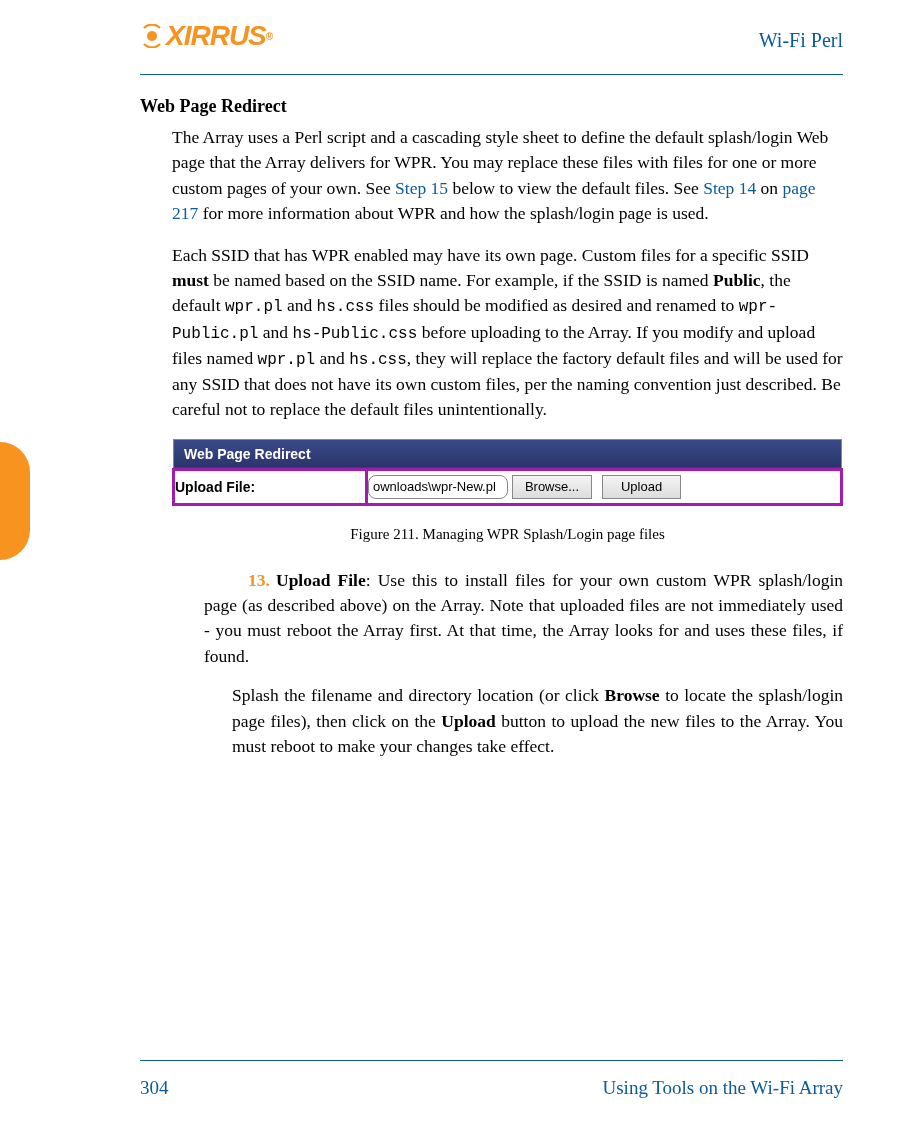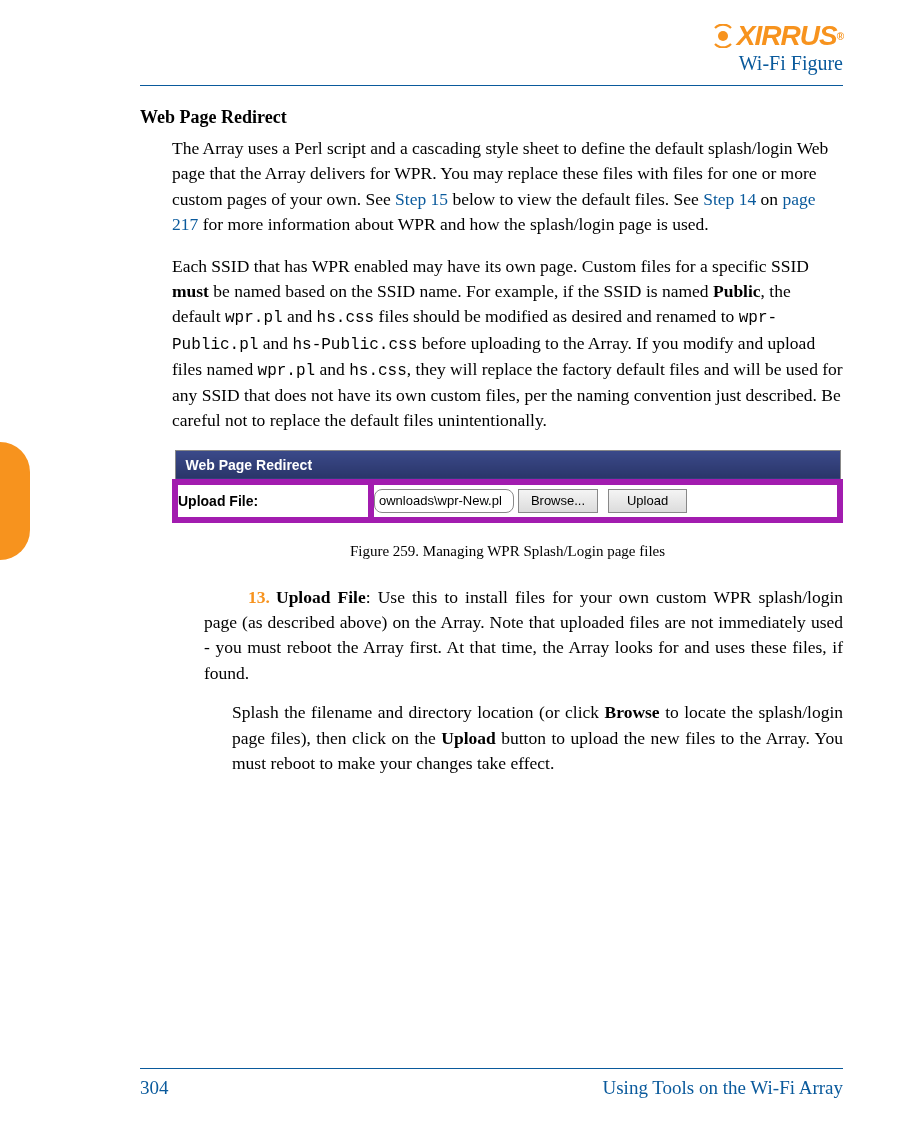--- a/index.html
+++ b/index.html
@@ -17,24 +17,23 @@
     padding: 20px 58px 0 0;
     position: relative;
     height: 100%;
     box-sizing: border-box;
   }
   .top-header {
     display: flex;
     justify-content: space-between;
     align-items: flex-end;
     border-bottom: 1.5px solid #0a5a9c;
-    padding-bottom: 10px;
+    padding-bottom: 22px;
     margin-left: 140px;
     margin-right: 0;
-    flex-direction: column;
   }
   .logo {
     display: flex;
     align-items: center;
     gap: 2px;
     font-family: Arial, sans-serif;
     font-weight: 900;
     font-size: 28px;
     color: #f7931e;
     letter-spacing: -1px;
@@ -85,21 +84,21 @@
   }
   table.wpr th.header-bar {
     background: linear-gradient(#3b4a8a,#2a3569);
     color: #fff;
     text-align: left;
     font-weight: bold;
     padding: 4px 10px;
     border: 1px solid #888;
   }
   table.wpr td {
-    border: 6px solid #a21caf;
+    border: 3px solid #a21caf;
     padding: 4px 0;
     background: #fff;
     vertical-align: middle;
   }
   table.wpr td.label {
     font-weight: bold;
     width: 190px;
   }
   .ui-input {
     font-family: Arial, sans-serif;
@@ -146,21 +145,21 @@
   .num-first {
     margin: 0 0 14px 32px;
     text-align: justify;
   }
   .footer {
     position: absolute;
     bottom: 38px;
     left: 140px;
     right: 58px;
     border-top: 1.5px solid #0a5a9c;
-    padding-top: 8px;
+    padding-top: 16px;
     display: flex;
     justify-content: space-between;
     font-size: 19px;
     color: #0a5a9c;
   }
 </style>
 </head>
 <body>
 
 <div class="page">
@@ -169,21 +168,21 @@
   <div class="top-header">
     <div class="logo">
       <svg width="24" height="24" viewBox="0 0 24 24">
         <circle cx="12" cy="12" r="5" fill="#f7931e"></circle>
         <path d="M4 4 A11 11 0 0 1 20 4" stroke="#f7931e" stroke-width="2.2" fill="none"></path>
         <path d="M4 20 A11 11 0 0 0 20 20" stroke="#f7931e" stroke-width="2.2" fill="none"></path>
       </svg>
       <span class="logo-text">XIRRUS</span>
         <span class="logo-sup">®</span>
     </div>
-    <div class="doc-title">Wi-Fi Figure</div>
+    <div class="doc-title">Wi-Fi Perl</div>
   </div>
 
   <div class="content">
     <div class="section-heading">Web Page Redirect</div>
 
     <p class="para">
       <span>The Array uses a Perl script and a cascading style sheet to define the default splash/login Web page that the Array delivers for WPR. You may replace these files with files for one or more custom pages of your own. See </span><a href="#">Step 15</a><span> below to view the default files. See </span><a href="#">Step 14</a><span> on </span><a href="#">page 217</a><span> for more information about WPR and how the splash/login page is used.</span>
     </p>
 
     <p class="para">
@@ -199,21 +198,21 @@
         <tr>
           <td class="label">Upload File:</td>
           <td>
             <input class="ui-input" style="width: 130px; border-radius: 8px;" value="ownloads\wpr-New.pl">
             <button class="ui-btn">Browse...</button>
             <button class="ui-btn" style="margin-left:6px;padding:2px 18px">Upload</button>
           </td>
         </tr>
       </tbody>
         </table>
-      <div class="figure-caption">Figure 259. Managing WPR Splash/Login page files</div>
+      <div class="figure-caption">Figure 211. Managing WPR Splash/Login page files</div>
     </div>
 
     <div class="numbered-item">
       <p class="num-first">
         <span class="num-marker">13.</span><span class="bold">Upload File</span><span>: Use this to install files for your own custom WPR splash/login page (as described above) on the Array. Note that uploaded files are not immediately used - you must reboot the Array first. At that time, the Array looks for and uses these files, if found.</span>
       </p>
       <p class="num-para">
         <span>Splash the filename and directory location (or click </span><span class="bold">Browse</span><span> to locate the splash/login page files), then click on the </span><span class="bold">Upload</span><span> button to upload the new files to the Array. You must reboot to make your changes take effect.</span>
       </p>
     </div>

